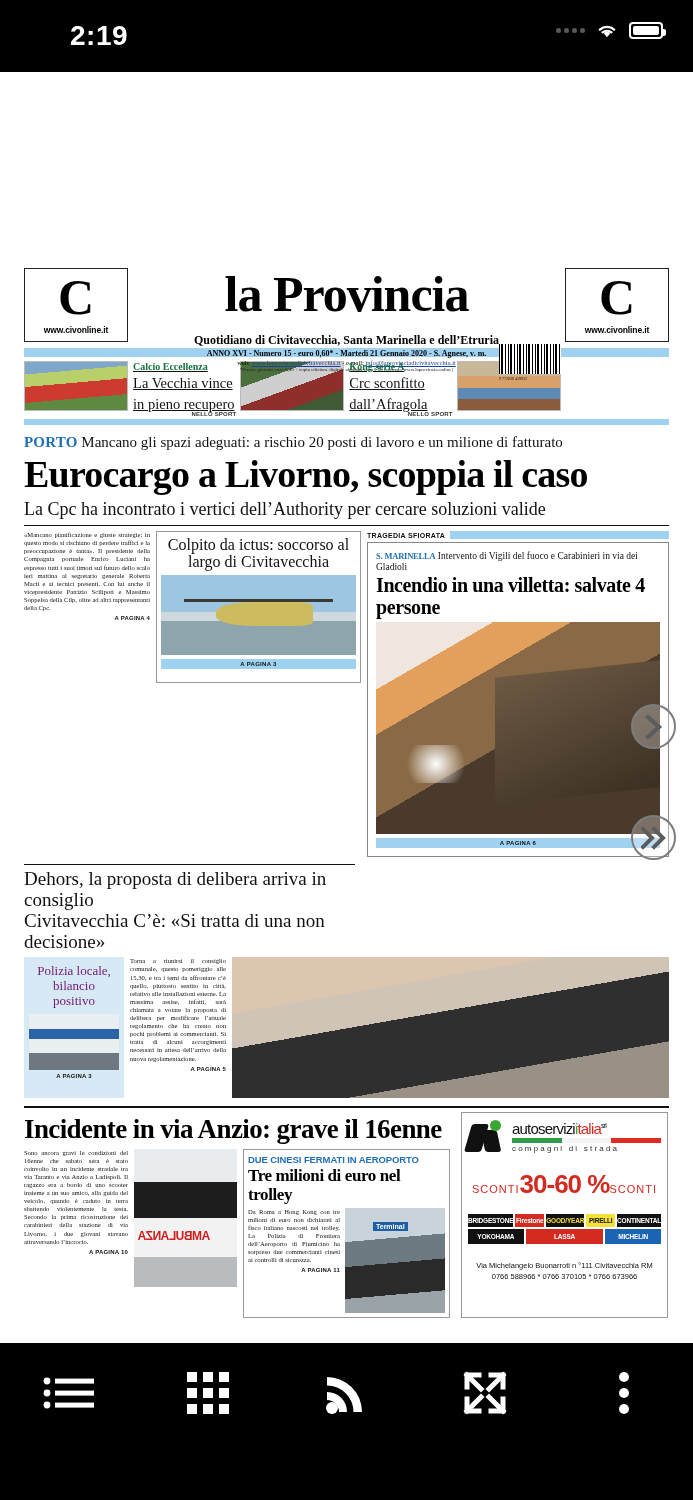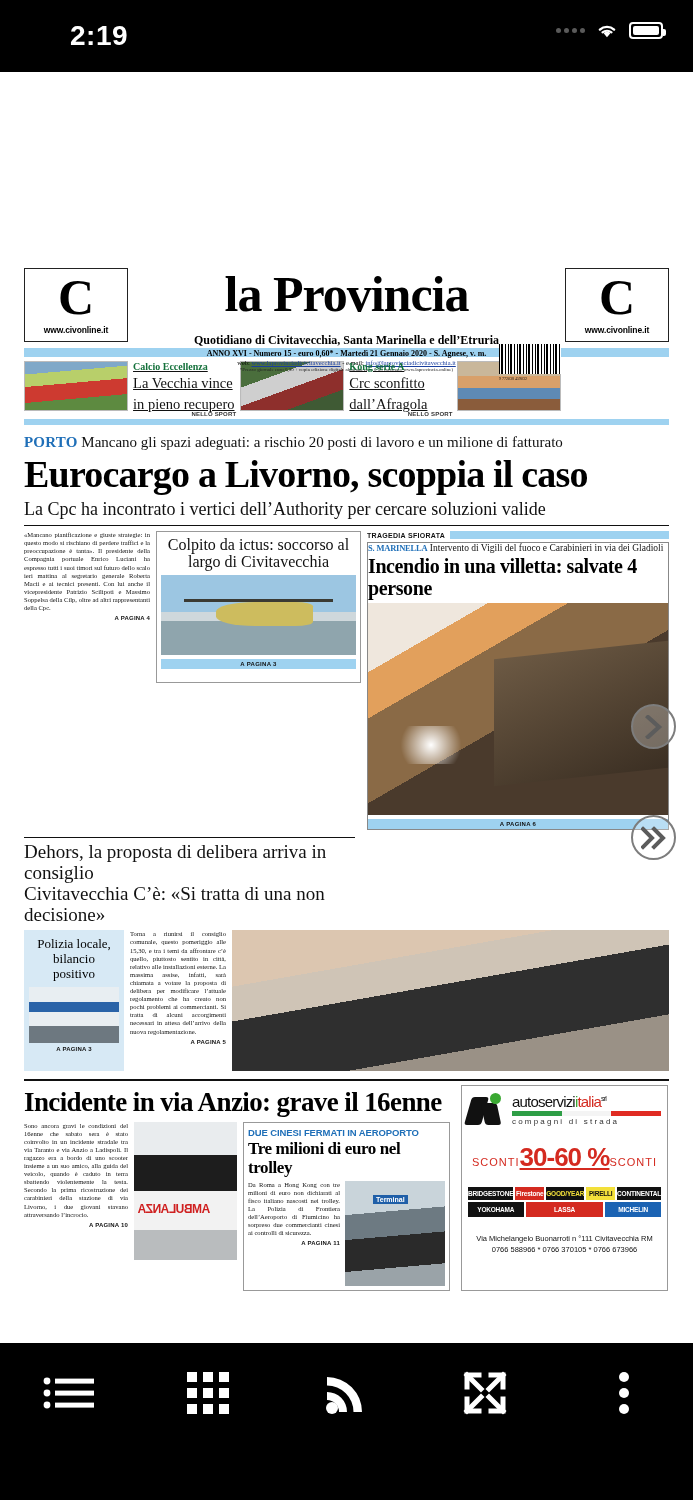--- a/index.html
+++ b/index.html
@@ -90,41 +90,41 @@
   .heliph:after{ content:""; position:absolute; left:28%; top:34%; width:50%; height:30%;
     background:#cdbc5e; border-radius:40% 18% 18% 40%;}
   .heliph:before{ content:""; position:absolute; left:12%; top:30%; width:76%; height:3px; background:#3a3a33;}
   .capbar{ background:#9ed2f0; text-align:center; font-family:"Liberation Sans", sans-serif;
     font-weight:700; font-size:6px; padding:2px 0; margin-top:4px; color:#111; letter-spacing:.3px;}
   .colC{ flex:1; }
   .tragkick{ display:flex; align-items:center; gap:5px; }
   .tragkick span{ font-family:"Liberation Sans", sans-serif; font-weight:700; font-size:7px;
     color:#111; letter-spacing:.3px; white-space:nowrap;}
   .tragkick i{ flex:1; height:8px; background:#9ed2f0; display:block;}
-  .firebox{ border:1px solid #888; padding:0; margin-top:3px; }
+  .firebox{ border:1px solid #888; padding:8px; margin-top:3px; }
   .firekick{ font-family:"Liberation Serif", serif; font-size:9.5px; line-height:11px; color:#111;}
   .firekick b{ color:#1f6fb8; font-weight:700; font-size:8.5px; letter-spacing:-.2px;}
   .firetitle{ font-family:"Liberation Serif", serif; font-weight:700; font-size:20px;
     line-height:22px; letter-spacing:-.4px; margin-top:1px; color:#000;}
   .fireph{ height:212px; margin-top:4px; position:relative; overflow:hidden;
     background:linear-gradient(150deg,#efe7dd 0 18%,#e2a05c 18% 30%,#8a6a46 30% 52%,#4a3a2c 52% 100%);}
   .fireph:after{ content:""; position:absolute; left:42%; top:22%; width:58%; height:60%;
     background:linear-gradient(160deg,#6d5a44,#3b2f23); transform:skewY(-6deg);}
   .fireph:before{ content:""; position:absolute; left:8%; top:58%; width:26%; height:18%;
     background:radial-gradient(circle,#fff 0%,rgba(255,255,255,0) 70%);}
 
   
   .dehors{ margin-top:7px; }
   .dehors .rule{ height:1.2px; background:#111; width:331px; }
   .dehtitle{ font-family:"Liberation Serif", serif; font-size:19px; line-height:21px;
     margin-top:3px; color:#111; width:340px;}
   .dehrow{ display:flex; gap:6px; margin-top:5px; }
   .polbox{ width:100px; background:#d7e9f5; padding:6px 5px; }
   .polbox h4{ font-family:"Liberation Serif", serif; font-weight:400; font-size:13px;
-    line-height:15px; text-align:center; color:#000000;}
+    line-height:15px; text-align:center; color:#701a75;}
   .polph{ height:56px; margin-top:6px;
     background:linear-gradient(180deg,#e8eef2 0 26%,#2a63a8 26% 44%,#e9eef1 44% 70%,#6d7880 70% 100%);}
   .dehcol{ width:96px; }
   .dehph{ flex:1; height:141px; background:linear-gradient(170deg,#dcc6b0 0 26%,#cfc4b6 26% 42%,#2f2f2f 42% 74%,#9a9186 74% 100%);}
 
   
   .ladrule{ height:1.2px; background:#111; margin-top:8px; }
   .ladrow{ display:flex; gap:7px; margin-top:4px; }
   .ladleft{ width:430px; }
   .ladkick{ font-family:"Liberation Serif", serif; font-size:12px; line-height:14px; color:#111;}
@@ -160,21 +160,21 @@
   .adA .dot{ position:absolute; left:22px; top:0px; width:11px; height:11px; border-radius:50%; background:#3aa832;}
   .adwords{ flex:1; }
   .adwords .w1{ font-family:"Liberation Sans", sans-serif; font-size:15px; letter-spacing:-.8px; color:#111;}
   .adwords .w1 .grn{ color:#3aa832;} .adwords .w1 .red{ color:#d42a20;}
   .adwords .w1 sup{ font-size:7px; }
   .adflag{ display:flex; height:5px; margin-top:1px;}
   .adflag i{ flex:1; display:block;} .adflag .g{background:#2e9e46;} .adflag .w{background:#f4f4f4;} .adflag .r{background:#e02b22;}
   .adwords .w2{ font-family:"Liberation Sans", sans-serif; font-size:8px; letter-spacing:2.2px; color:#333; margin-top:1px;}
   .adsconti{ text-align:center; margin-top:16px; white-space:nowrap;}
   .adsconti .sm{ font-family:"Liberation Sans", sans-serif; font-size:11px; color:#d42a20; letter-spacing:1px;}
-  .adsconti .big{ font-family:"Liberation Sans", sans-serif; font-weight:700; font-size:26px; color:#d42a20; letter-spacing:-1px;text-decoration:underline;}
+  .adsconti .big{ font-family:"Liberation Sans", sans-serif; font-weight:700; font-size:26px; color:#d42a20; letter-spacing:-1px;}
   .brands{ margin-top:14px; }
   .brow{ display:flex; gap:2px; height:13px; }
   .brow>div{ flex:1; display:flex; align-items:center; justify-content:center;
     font-family:"Liberation Sans", sans-serif; font-weight:700; font-size:6.5px; color:#fff; letter-spacing:-.2px;}
   .adaddr{ text-align:center; margin-top:16px; font-family:"Liberation Sans", sans-serif;
     font-size:7.5px; line-height:11px; color:#111;}
 
   
   .navbtn{ position:absolute; width:45px; height:45px; border-radius:50%;
     border:2px solid #7d7d7d; background:rgba(255,255,255,.28);

